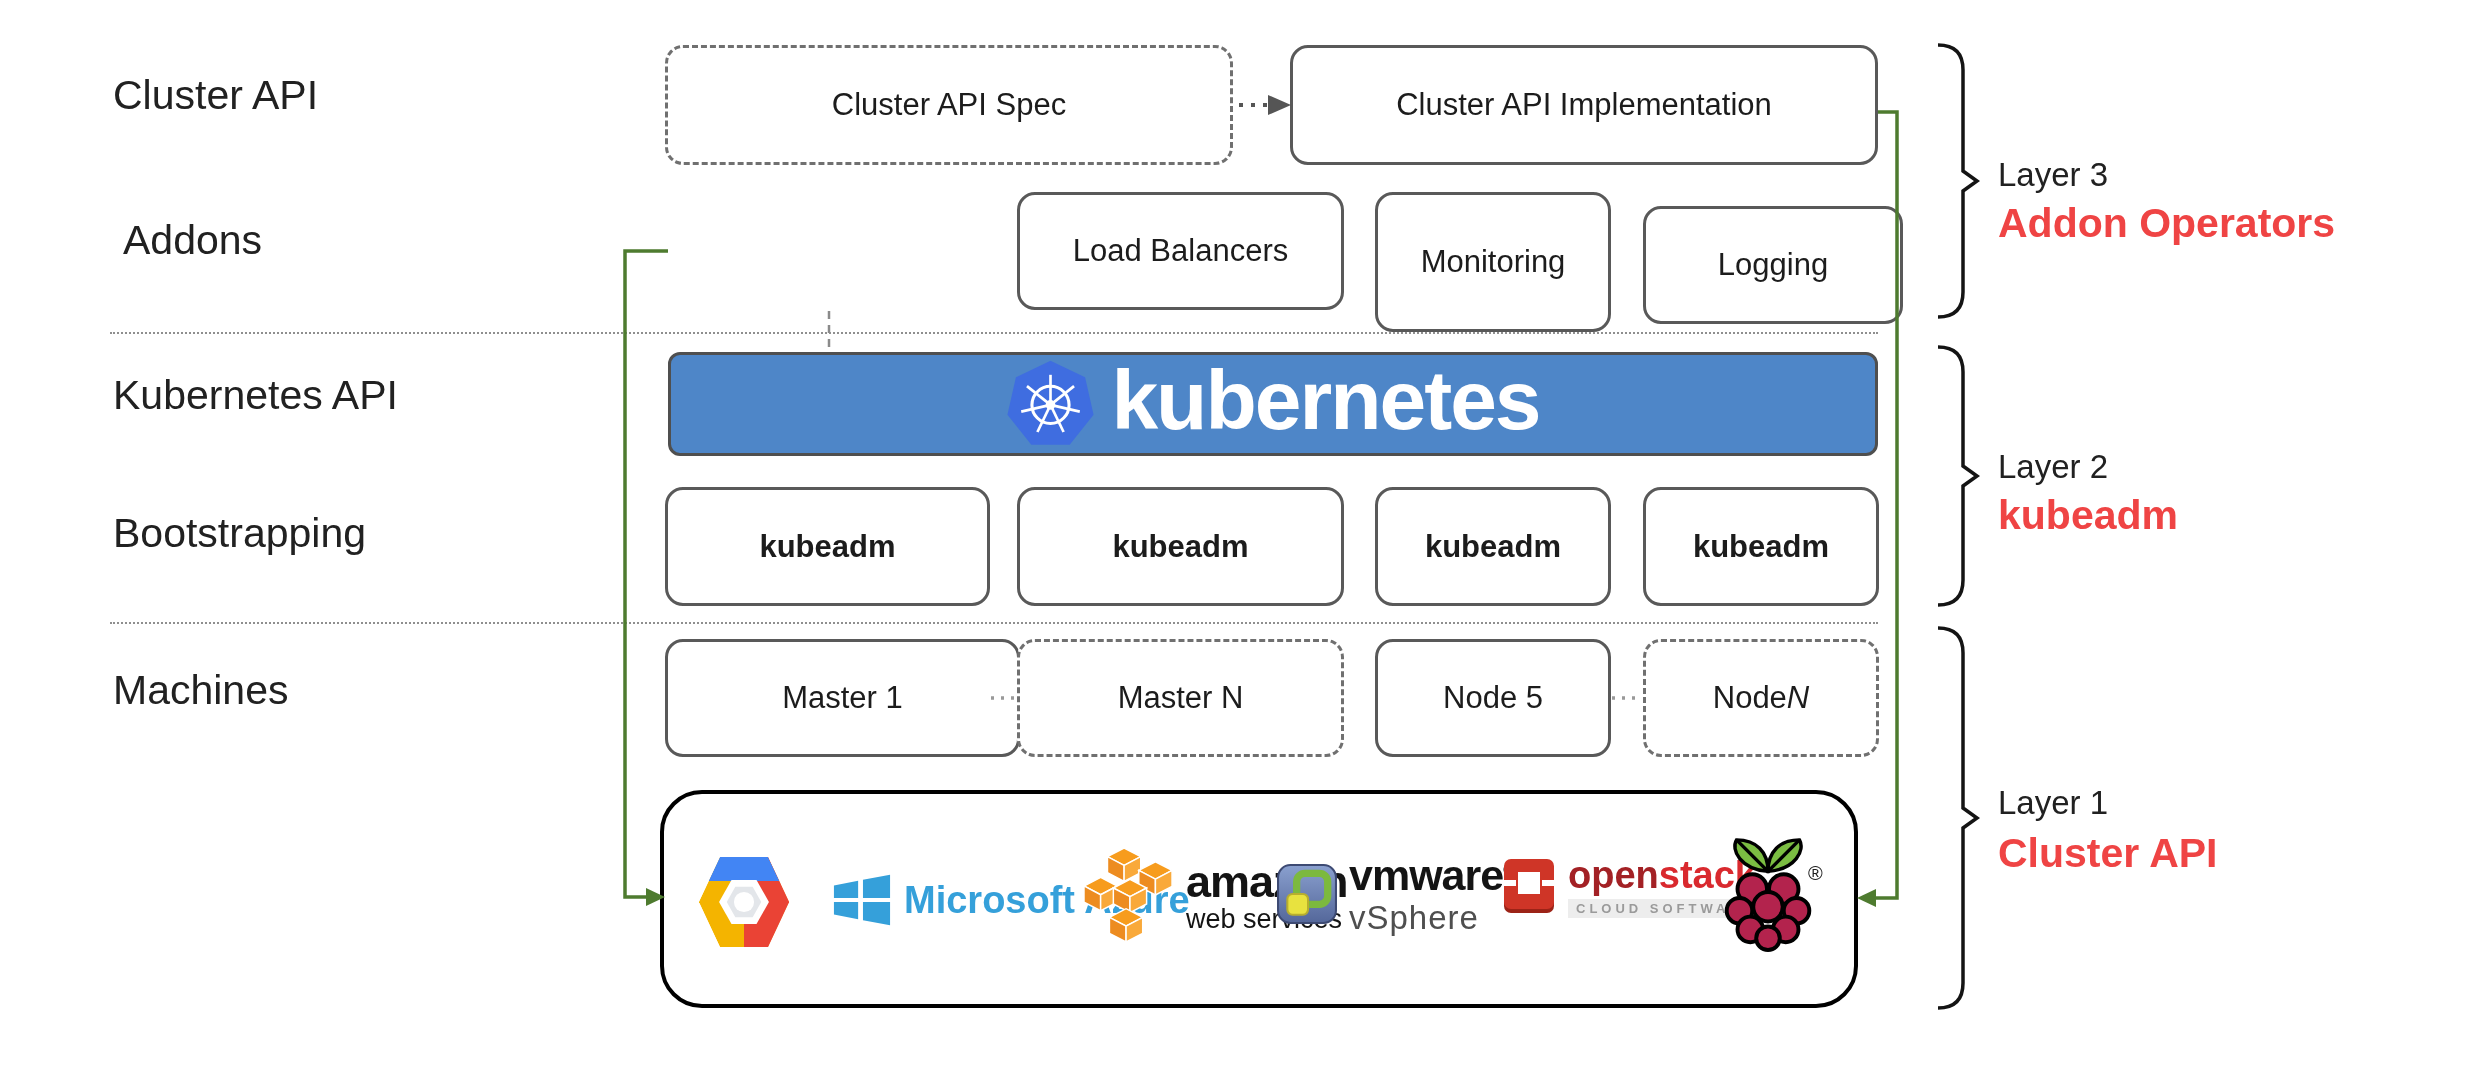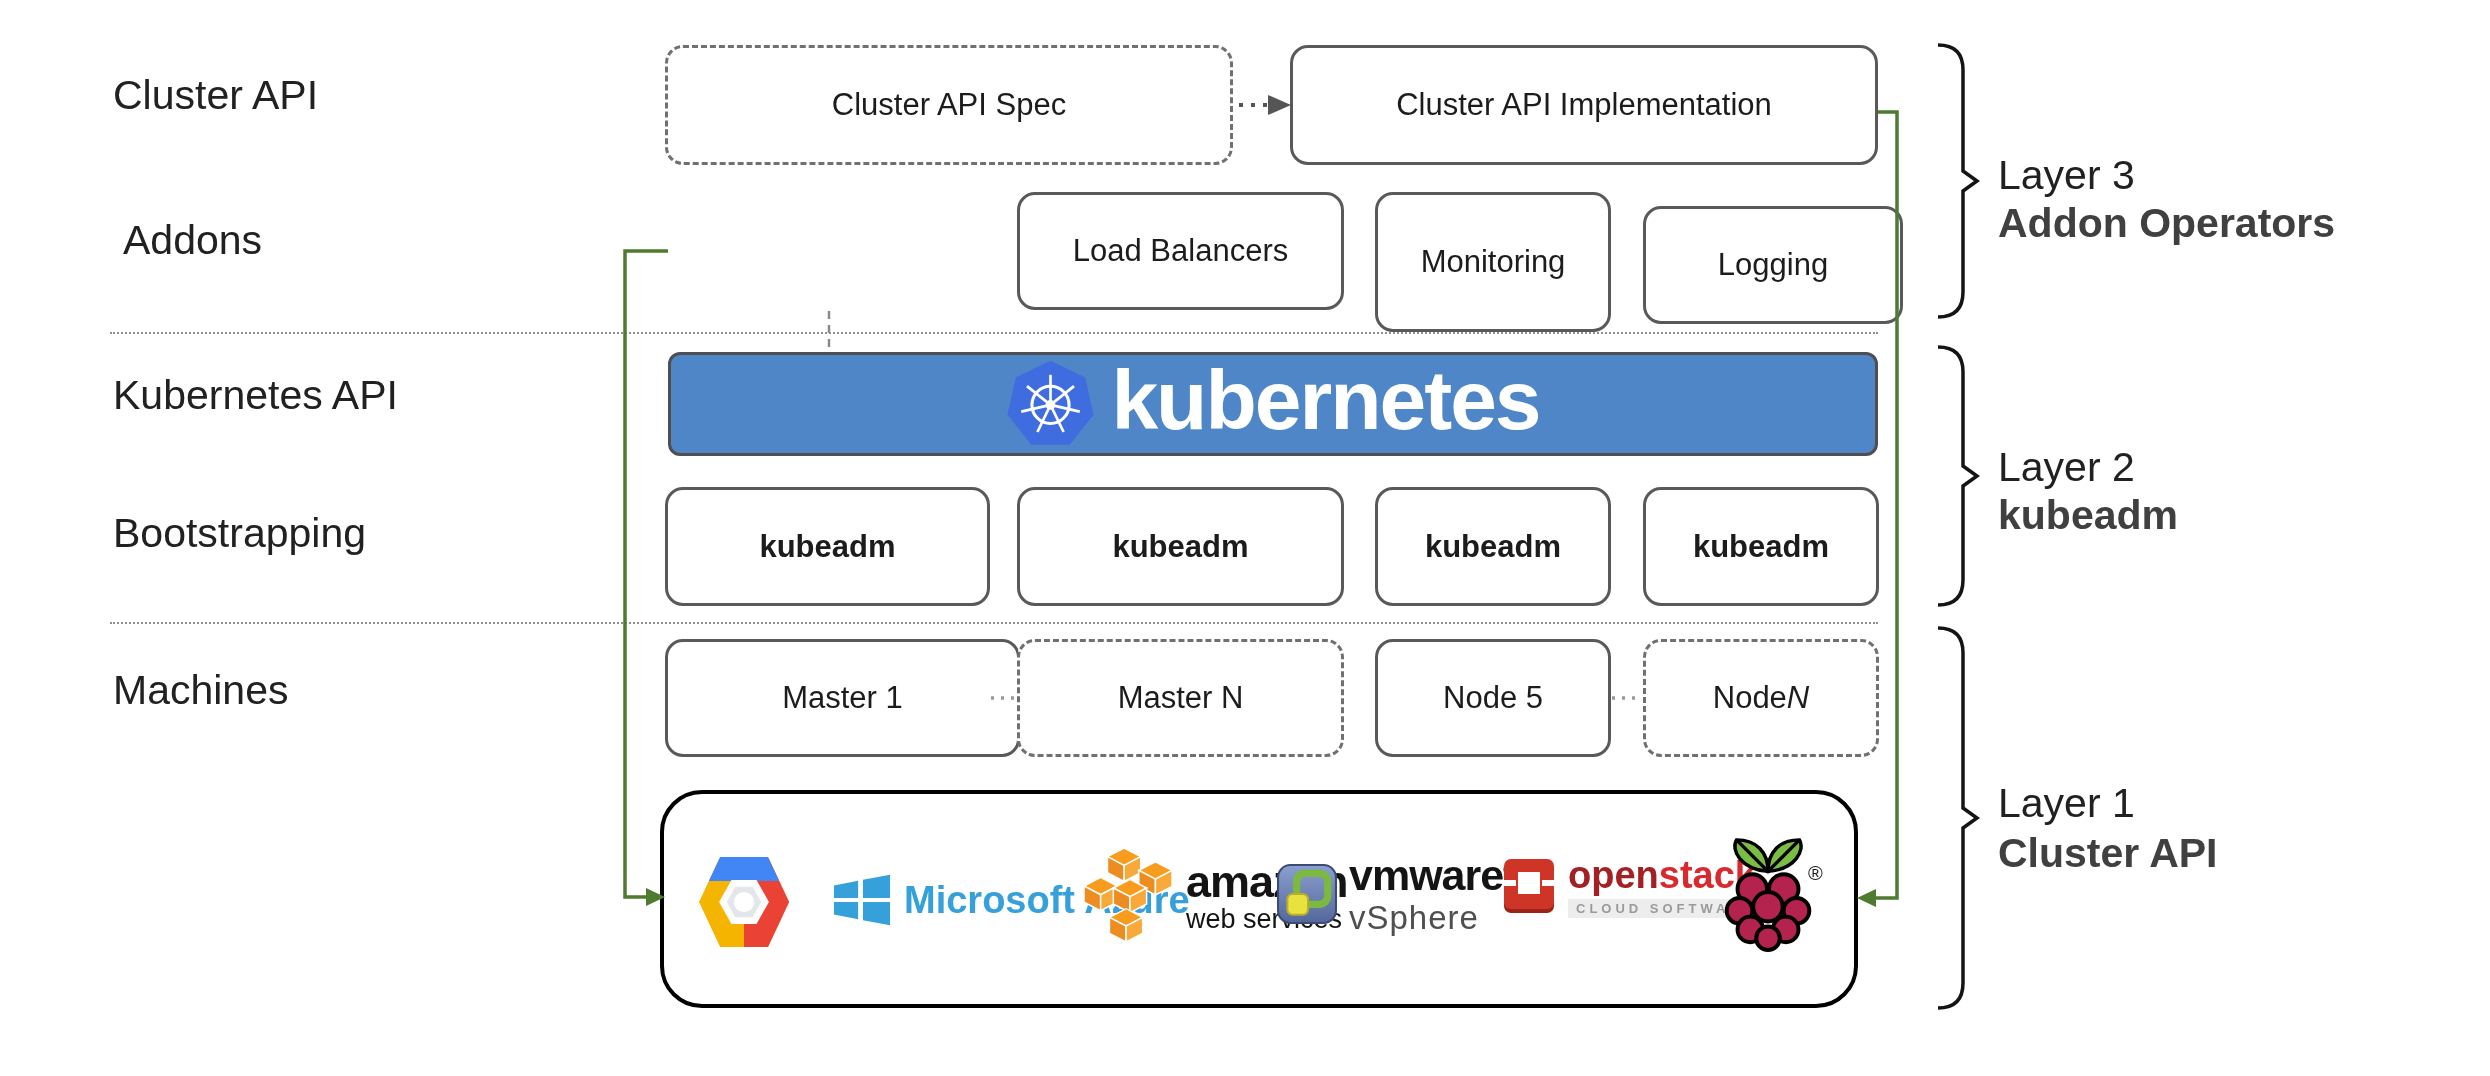--- a/index.html
+++ b/index.html
@@ -42,22 +42,22 @@
   .os-text{display:flex;flex-direction:column;align-items:flex-start;line-height:1;}
   .os-word{font-size:38px;font-weight:bold;white-space:nowrap;}
   .os-open{color:#a32125;}
   .os-stack{color:#d9292e;}
   .os-tm{font-size:13px;color:#d9292e;vertical-align:super;}
   .os-sub{margin-top:5px;font-size:13px;letter-spacing:4px;color:#9a9a9a;background:#ededed;
           padding:3px 8px;font-weight:bold;white-space:nowrap;}
   .rpi-reg{position:absolute;font-size:20px;color:#1c1c1c;}
 
   
-  .layer-title{position:absolute;left:1998px;font-size:41px;line-height:48px;color:#212121;white-space:nowrap;}
-  .layer-sub{position:absolute;left:1998px;font-size:41px;line-height:48px;font-weight:bold;color:#404040;white-space:nowrap;}
+  .layer-title{position:absolute;left:1998px;font-size:33px;line-height:48px;color:#212121;white-space:nowrap;}
+  .layer-sub{position:absolute;left:1998px;font-size:41px;line-height:48px;font-weight:bold;color:#ef4444;white-space:nowrap;}
 
   svg.overlay{position:absolute;left:0;top:0;pointer-events:none;}
 </style>
 </head>
 <body>
 
 <div class="canvas">
 
   <div class="rowlabel" style="left:113px;top:69px">Cluster API</div>
   <div class="rowlabel" style="left:123px;top:214px">Addons</div>

